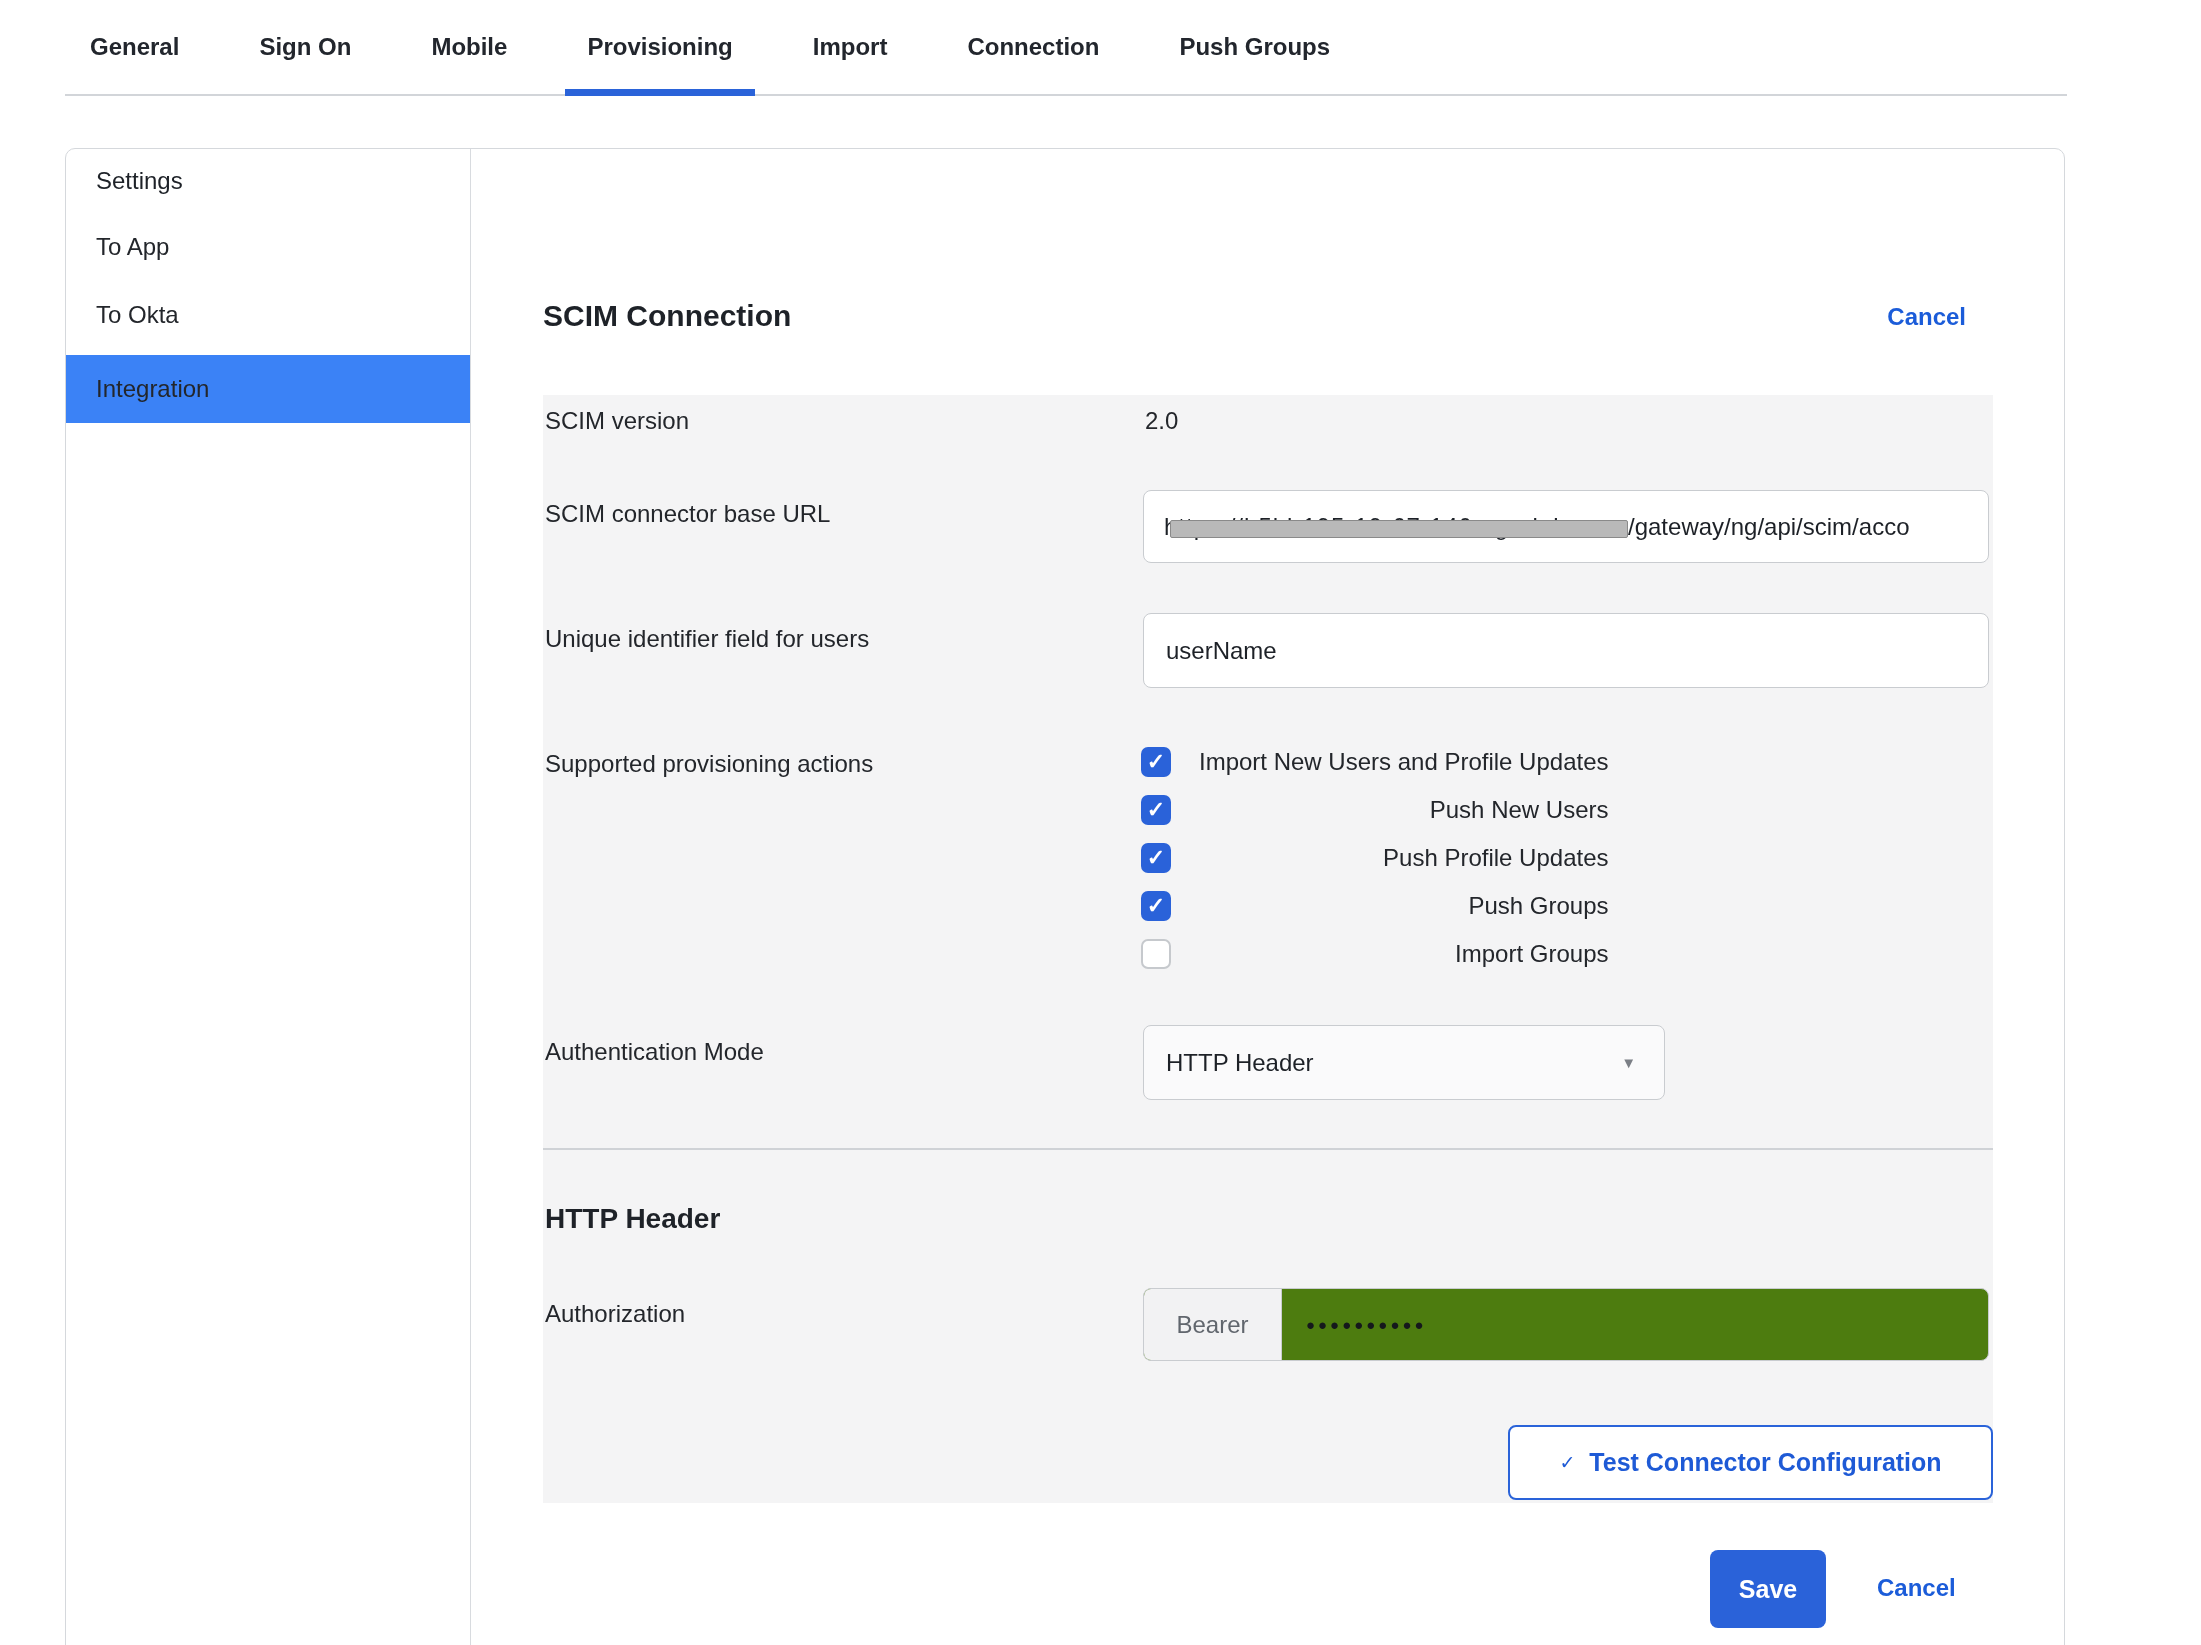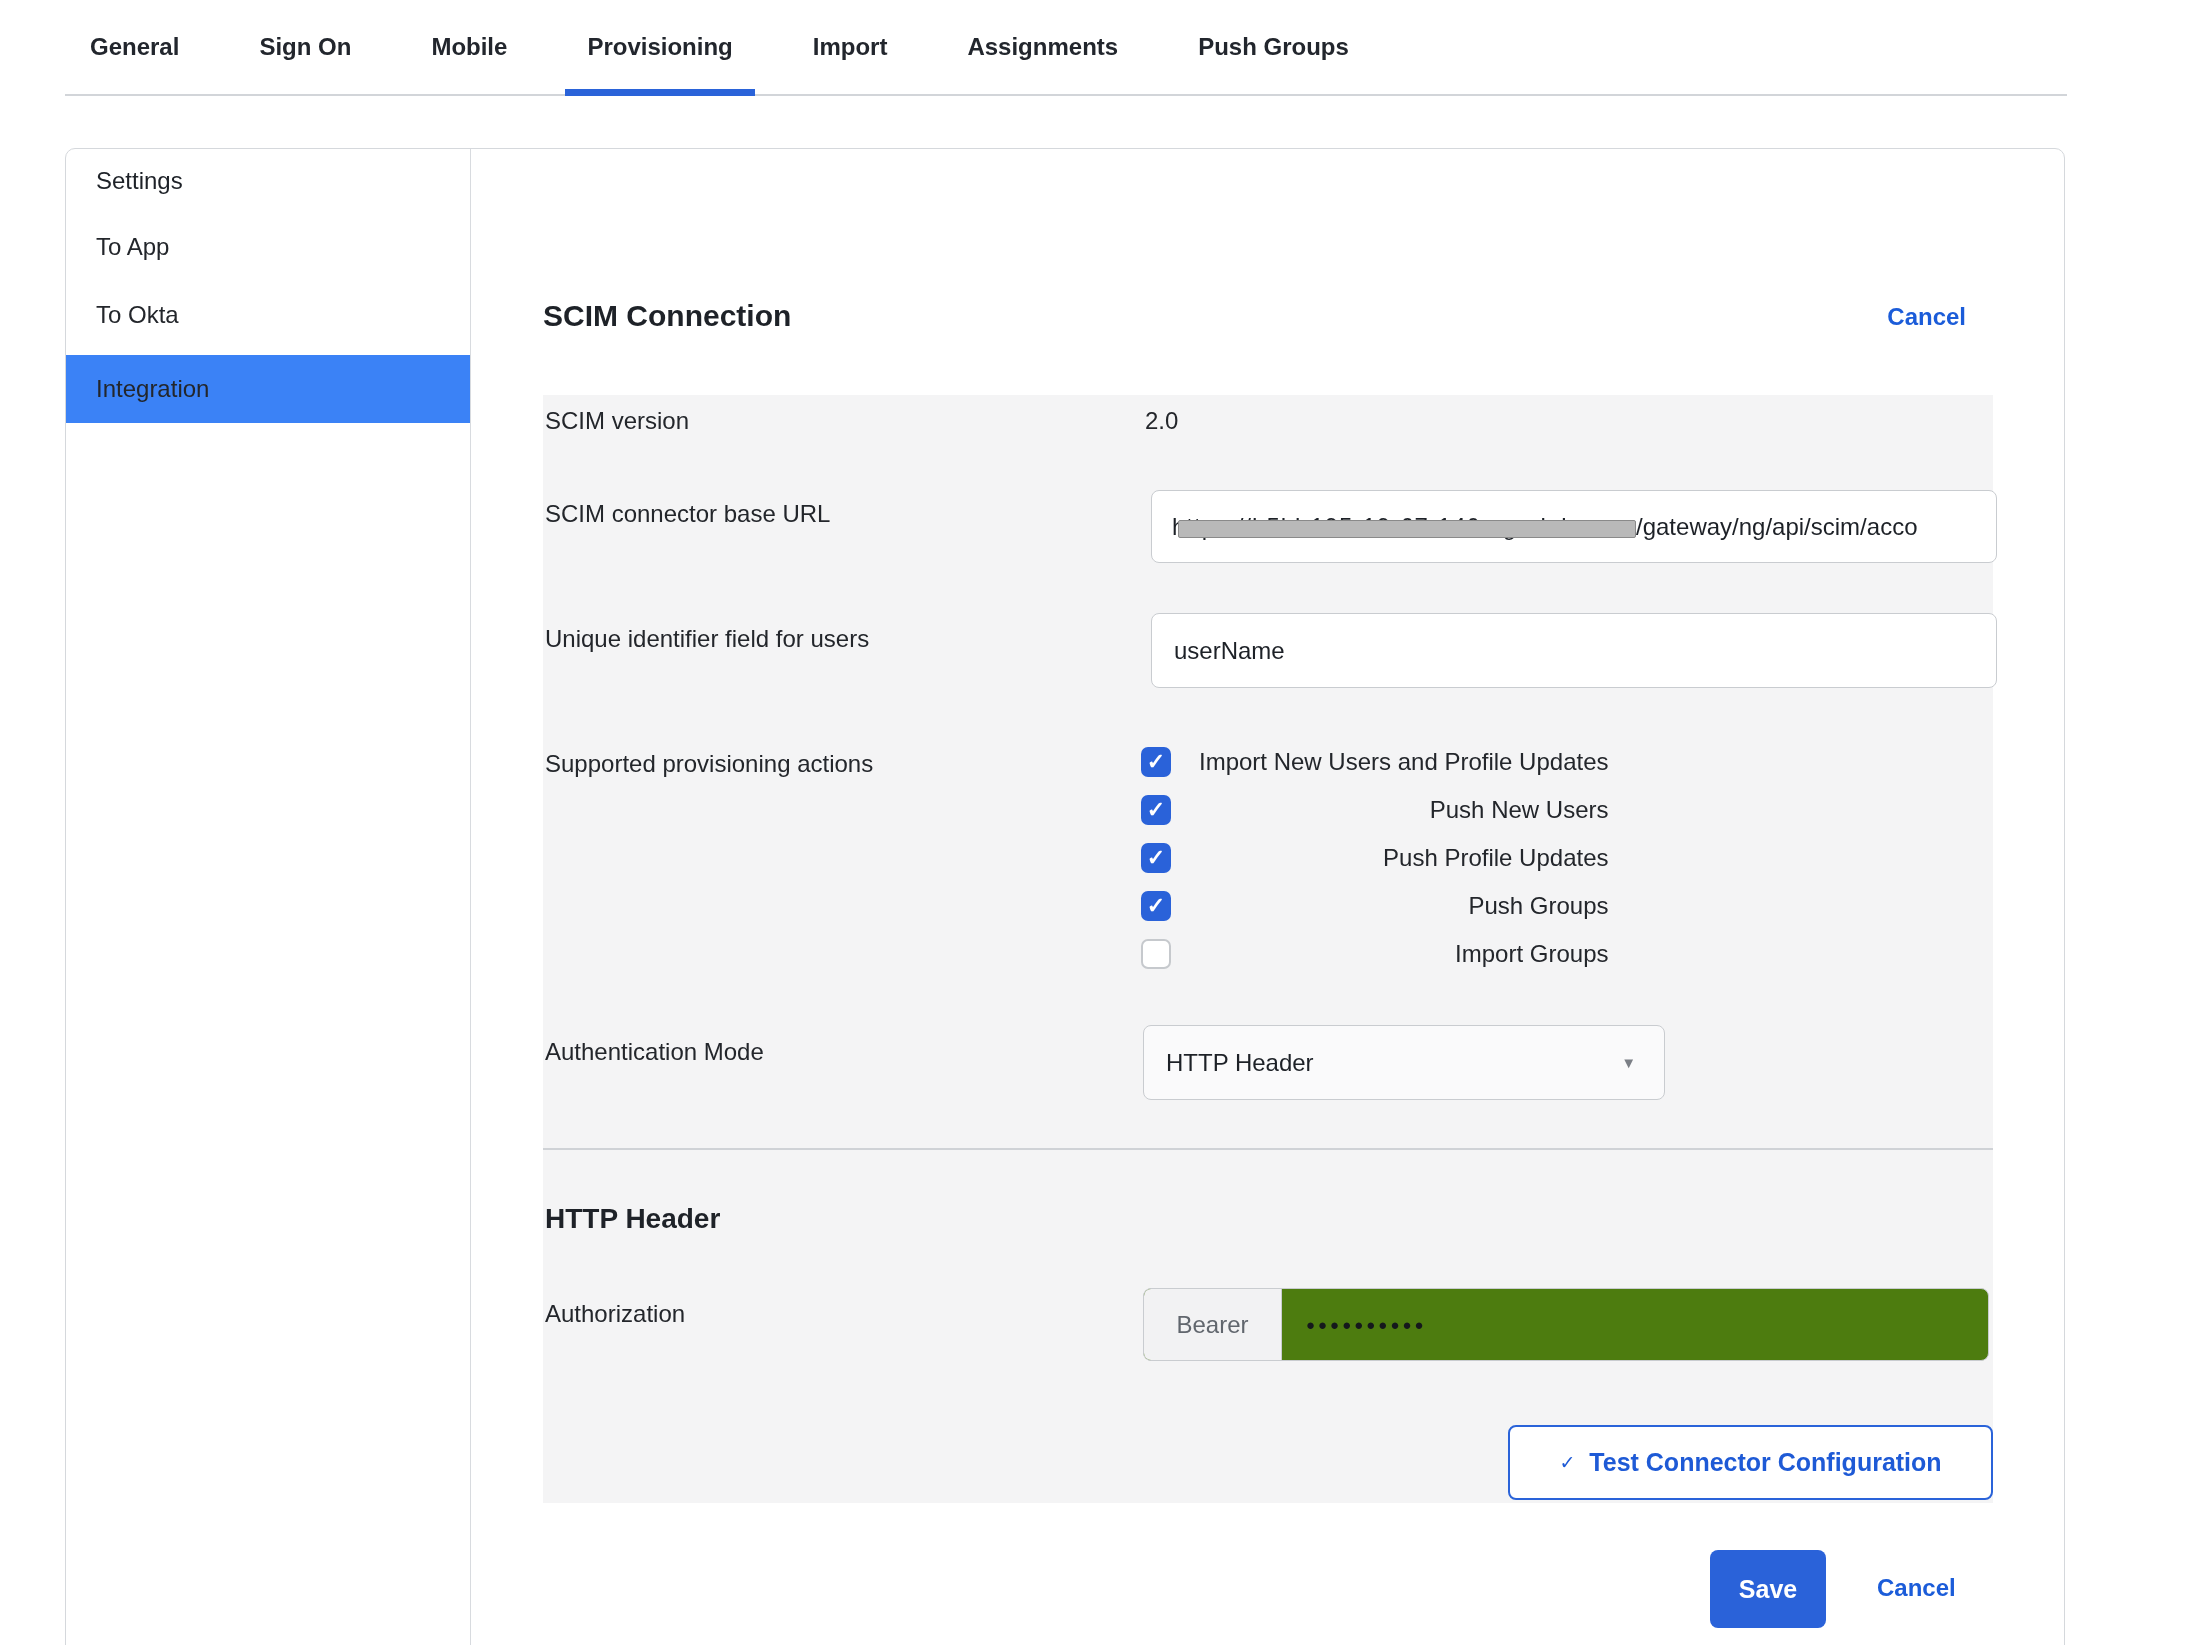--- a/index.html
+++ b/index.html
@@ -34,21 +34,21 @@
   .link { color:#1b5cd9; font-weight:700; cursor:pointer; text-decoration:none; }
   .cancel-top { position:absolute; right:27px; top:4px; font-size:24px; }
 
   
   .panel { position:absolute; top:246px; left:0; width:1450px; height:1108px; background:#f4f4f5; }
   .lbl { position:absolute; left:2px; font-size:24px; color:#23262b; white-space:nowrap; }
   .val { position:absolute; font-size:24px; color:#23262b; }
 
   .input { position:absolute; left:600px; width:846px; height:73px; background:#fff;
            border:1px solid #c9ccd0; border-radius:8px; display:flex; align-items:center;
-           padding-left:20px; font-size:24px; color:#1d2127; overflow:hidden; white-space:nowrap;margin-left:8px; }
+           padding-left:20px; font-size:24px; color:#1d2127; overflow:hidden; white-space:nowrap; }
   .url-prefix { display:inline-block; width:464px; overflow:hidden; white-space:nowrap;
                 letter-spacing:1px; flex:none; }
   .url-suffix { white-space:nowrap; }
   .redact-bar { position:absolute; left:26px; top:29px; width:458px; height:18px;
                 background:#b9b9b9; border:1px solid #8a8a8a; border-radius:2px; }
 
   
   .cbx-group { position:absolute; left:598px; top:343px; }
   .cbx-row { height:48px; display:flex; align-items:center; gap:28px; cursor:pointer;justify-content:space-between; }
   .cb { width:30px; height:30px; border-radius:7px; flex:none; position:relative; }
@@ -106,21 +106,21 @@
   <div class="tab">
       <span>Mobile</span>
     </div>
   <div class="tab active">
       <span>Provisioning</span>
     </div>
   <div class="tab">
       <span>Import</span>
     </div>
   <div class="tab">
-      <span>Assignments</span>
+      <span>Connection</span>
     </div>
   <div class="tab">
       <span>Push Groups</span>
     </div>
 </nav>
 
 <section class="card">
 
   <aside class="sidebar">
     <div class="side-heading">Settings</div>

